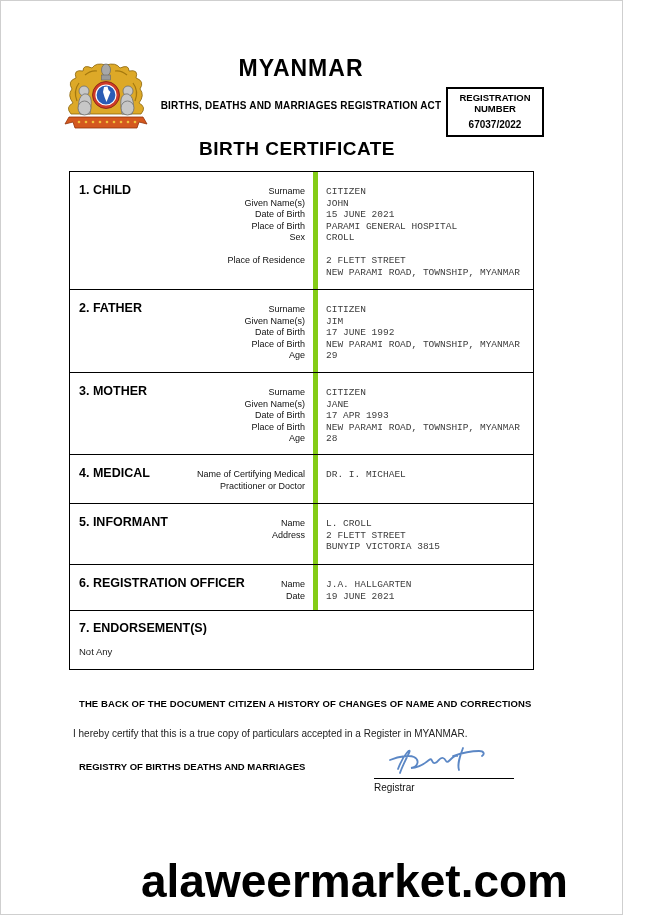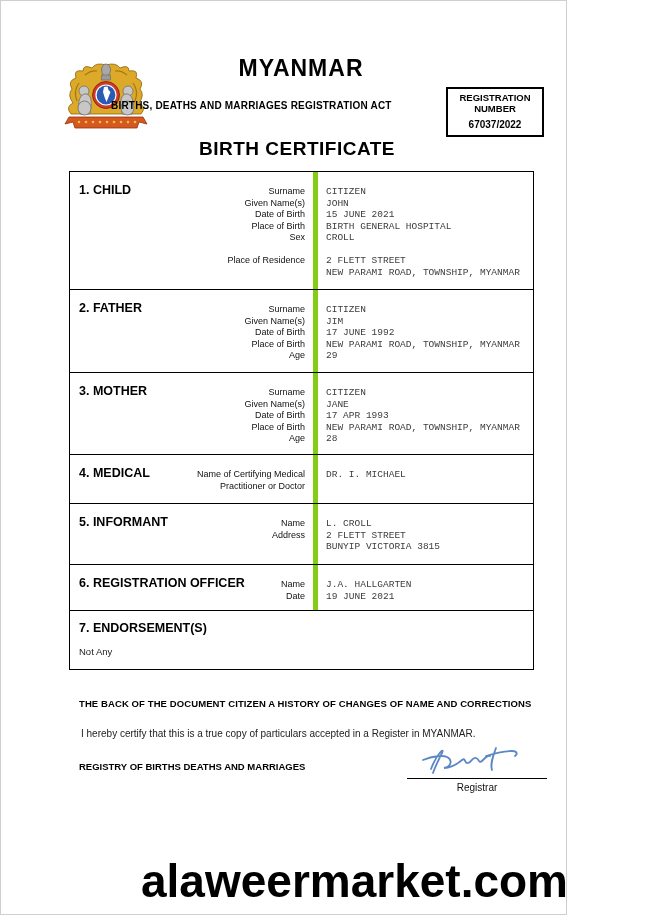--- a/index.html
+++ b/index.html
@@ -1,26 +1,26 @@
 <!DOCTYPE html>
 <html><head>
 <meta charset="utf-8">
 <style>
   * { margin:0; padding:0; box-sizing:border-box; }
   body { background:#fff; }
   .page {
-    position:relative; width:567px; height:915px; background:#ffffff;
+    position:relative; width:623px; height:915px; background:#ffffff;
     border:1px solid #cfcfcf; overflow:hidden;
     font-family:"Liberation Sans", sans-serif; color:#000;
   }
   
   .emblem { position:absolute; left:62px; top:60px; width:86px; height:74px; }
   .country-title { position:absolute; left:130px; top:54px; width:340px; text-align:center;
     font-size:23px; font-weight:bold; letter-spacing:1px; }
-  .act-line { position:absolute; left:110px; top:99px; width:380px; 
+  .act-line { position:absolute; left:110px; top:99px; width:380px; text-align:center;
     font-size:10px; font-weight:bold; letter-spacing:0.2px; }
   .reg-box { position:absolute; left:437px; top:86px; width:98px; height:50px;
     border:2px solid #000; text-align:center; padding-top:3px;margin-left:8px; }
   .reg-box .reg-title { font-size:9.5px; font-weight:bold; line-height:11px; }
   .reg-box .reg-number { font-size:10px; font-weight:bold; margin-top:5px; }
   .doc-title { position:absolute; left:100px; top:137px; width:392px; text-align:center;
     font-size:19px; font-weight:bold; letter-spacing:0.5px; }
   
   .cert-table { position:absolute; left:68px; top:170px; width:465px; border:1px solid #000; }
   .section { display:flex; align-items:stretch; }
@@ -33,24 +33,24 @@
   .line { display:block; white-space:nowrap; }
   .spacer { display:block; height:11.5px; }
   .s1 { min-height:117px; } .s2 { min-height:83px; } .s3 { min-height:82px; }
   .s4 { min-height:49px; }  .s5 { min-height:61px; } .s6 { min-height:44px; }
   .s7 { min-height:59px; display:block; padding:0; }
   .s7 .sec-title { width:auto; padding:10px 0 0 9px; }
   .s7 .endorsement-note { font-size:9.5px; padding:11px 0 0 9px; color:#222; }
   
   .back-note { position:absolute; left:78px; top:697px; width:460px;
     font-size:9.5px; font-weight:bold; letter-spacing:0.1px; }
-  .certify-line { position:absolute; left:80px; top:727px; width:470px; font-size:10px; color:#222; }
+  .certify-line { position:absolute; left:72px; top:727px; width:470px; font-size:10px; color:#222; }
   .registry-line { position:absolute; left:78px; top:760px; width:320px;
     font-size:9.5px; font-weight:bold; }
-  .signature-block { position:absolute; left:406px; top:742px; width:140px; text-align:center; }
+  .signature-block { position:absolute; left:373px; top:742px; width:140px; text-align:left; }
   .signature-svg { display:block; margin:0 auto; }
   .sig-rule { border-top:1.5px solid #000; margin-top:1px; }
   .registrar-label { font-size:10px; margin-top:3px; color:#111; }
   
   .watermark { position:absolute; left:0; top:853px; width:647px; text-align:center;
     padding-left:60px; font-size:46px; font-weight:bold; letter-spacing:0px; }
 </style>
 </head>
 <body>
 
@@ -117,21 +117,21 @@
         <span class="line">Date of Birth</span>
         <span class="line">Place of Birth</span>
         <span class="line">Sex</span>
         <span class="spacer"></span>
         <span class="line">Place of Residence</span>
       </div>
       <div class="sec-values">
         <span class="line">CITIZEN</span>
         <span class="line">JOHN</span>
         <span class="line">15 JUNE 2021</span>
-        <span class="line">BIRTH GENERAL HOSPITAL</span>
+        <span class="line">PARAMI GENERAL HOSPITAL</span>
         <span class="line">CROLL</span>
         <span class="spacer"></span>
         <span class="line">2 FLETT STREET</span>
         <span class="line">NEW PARAMI ROAD, TOWNSHIP, MYANMAR</span>
       </div>
     </div>
 
     <div class="section s2">
       <div class="sec-title">2. FATHER</div>
       <div class="sec-labels">

